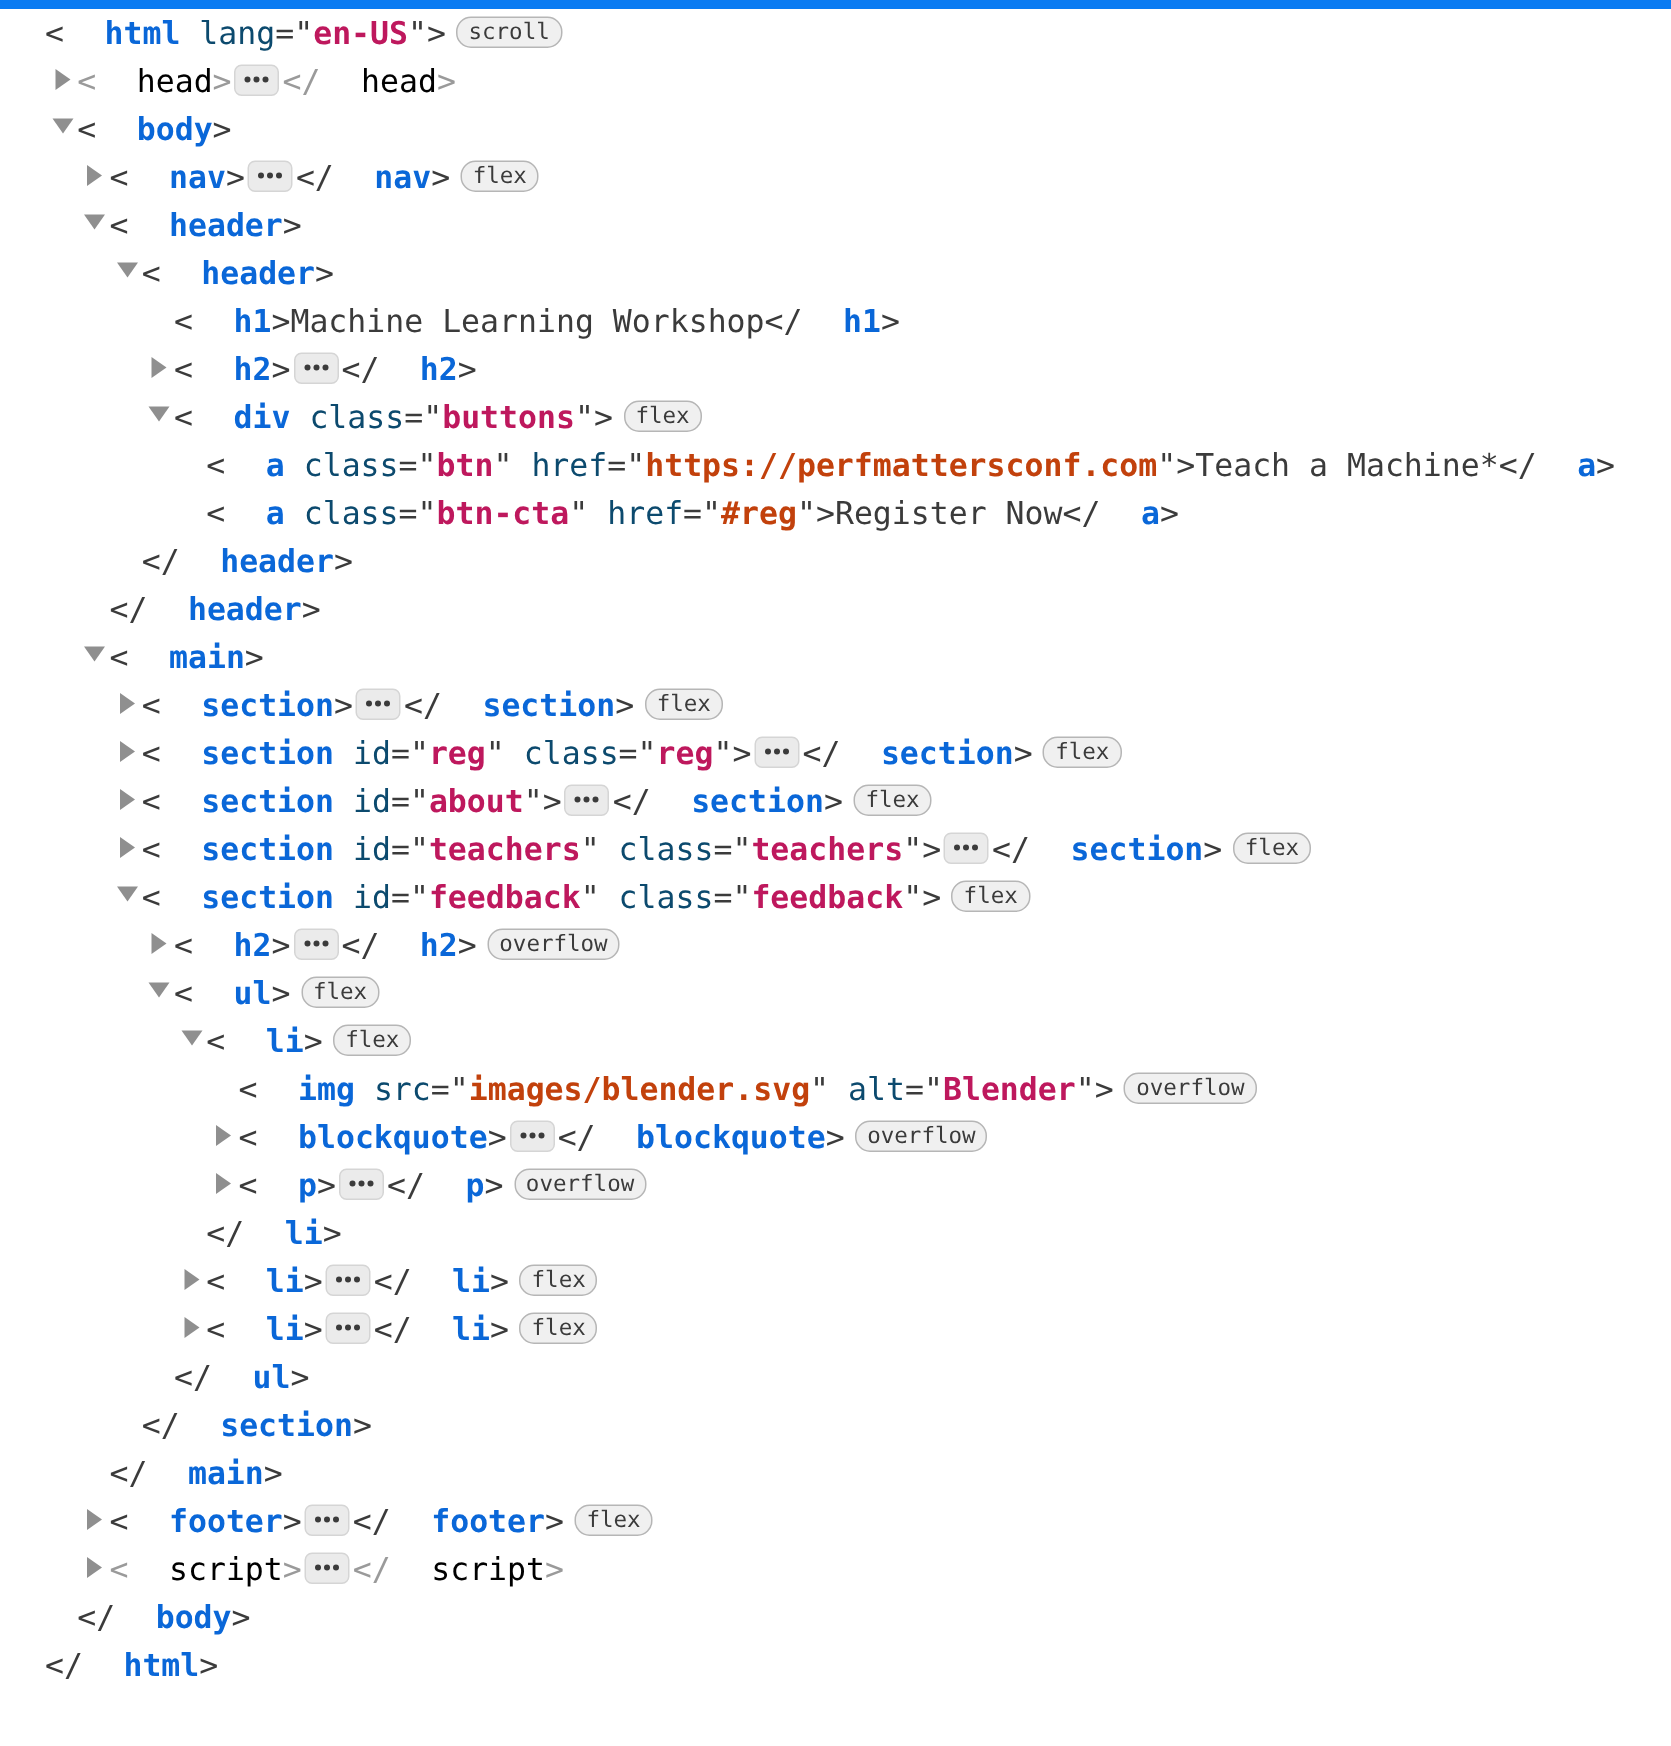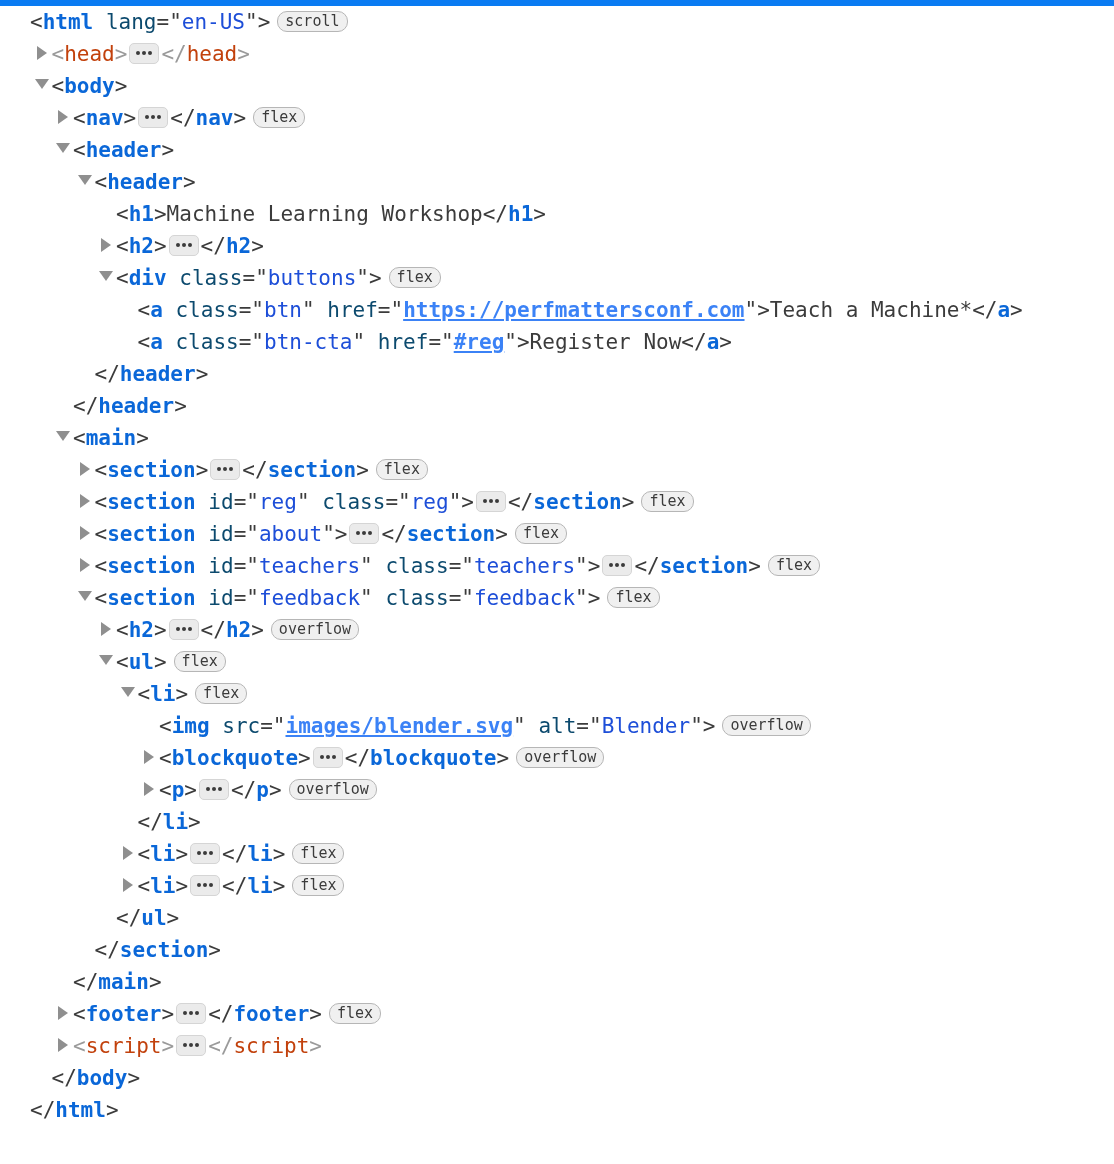--- a/index.html
+++ b/index.html
@@ -68,29 +68,29 @@
   }
   .twisty .tri-down {
     border-left: 7px solid transparent;
     border-right: 7px solid transparent;
     border-top: 10px solid #8f8f8f;
     vertical-align: 2px;
   }
 
   
   .tag-bracket { color: #3b3b3b; }
-  .tag-name    { color: #0a67d8; font-weight: 600; }
+  .tag-name    { color: #0a67d8; font-weight: 600; margin-left: 27px; }
   .attr-name   { color: #0c4a6e; }
   .attr-eq     { color: #3b3b3b; }
   .attr-quote  { color: #3b3b3b; }
-  .attr-value  { color: #1d4ed8; font-weight: 400; }
-  .attr-link   { color: #3b82f6; font-weight: 600; text-decoration: underline; cursor: pointer; margin-top: 47px; }
+  .attr-value  { color: #be185d; font-weight: 700; }
+  .attr-link   { color: #c2410c; font-weight: 600; cursor: pointer; margin-top: 47px; }
   .text-node   { color: #3b3b3b; text-align: center; }
   .dim         { color: #9a9a9a; }
-  .dim .tag-name { color: #c2410c; font-weight: 400; }
+  .dim .tag-name { color: #000000; font-weight: 400; }
   .dim .tag-bracket { color: #9a9a9a; }
 
   
   .ellipsis-pill {
     display: inline-block;
     background: #ebebeb;
     border: 1px solid #d5d5d5;
     border-radius: 5px;
     padding: 0 5px;
     height: 19px;

